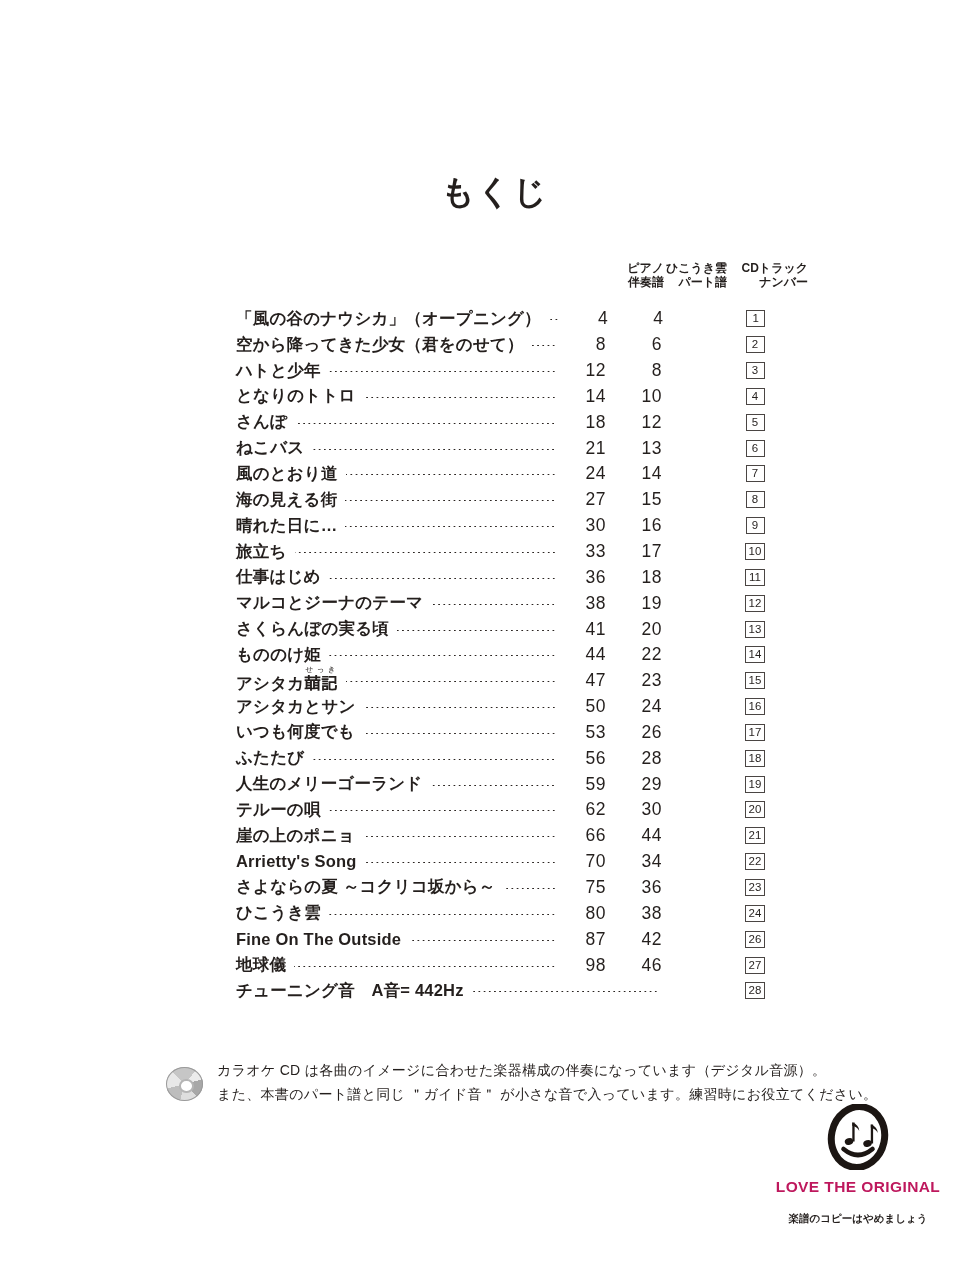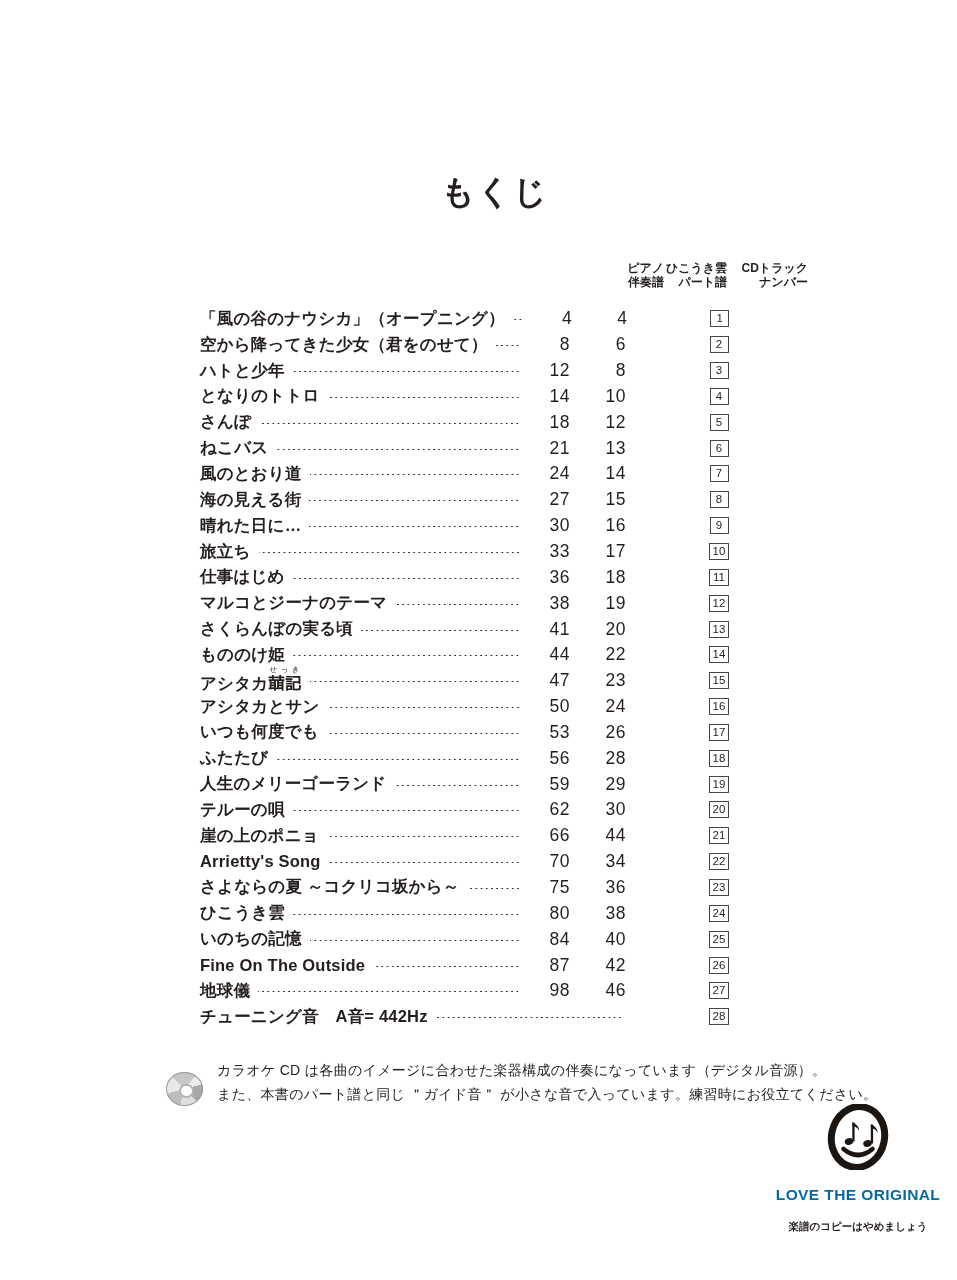--- a/index.html
+++ b/index.html
@@ -15,52 +15,52 @@
   .toc{position:absolute;left:200px;top:262px;width:570px;}
   .head-row{position:relative;height:44px;}
   .head{
     position:absolute;top:0;width:120px;text-align:right;
     font-size:12px;font-weight:bold;line-height:13.5px;white-space:nowrap;
   }
   .head span{display:block;}
   .head.piano-h{left:344px;}
   .head.trumpet-h{left:407px;}
   .head.cd-h{left:488px;}
-  .rows{position:relative;}
+  .rows{position:relative;margin-left:36px;}
   .row{display:flex;align-items:center;height:25.85px;width:570px;}
   .song{font-size:16.5px;font-weight:600;white-space:nowrap;letter-spacing:0.2px;}
   .song ruby rt{font-size:7.5px;font-weight:normal;letter-spacing:1px;}
   .leader{
     flex:1;height:3px;margin:2px 6px 0 8px;align-self:center;
     background-image:radial-gradient(circle closest-side,#2b2522 58%,transparent 62%);
     background-size:5.2px 3px;background-repeat:repeat-x;background-position:right center;
     min-width:10px;
   }
   .num{font-size:17.5px;letter-spacing:0.5px;}
   .num.piano{width:44px;text-align:right;}
   .num.trumpet{width:56px;text-align:right;padding-right:2px;}
   .trackcell{width:102px;display:flex;justify-content:center;padding-left:40px;box-sizing:content-box;}
   .track-box{
     display:inline-block;min-width:11px;padding:0 3px;text-align:center;
     border:1.4px solid #4a4543;font-size:11.5px;line-height:15px;color:#241f1d;
   }
-  .footer-note{position:absolute;left:166px;top:1058px;display:flex;align-items:flex-end;}
+  .footer-note{position:absolute;left:166px;top:1058px;display:flex;align-items:center;}
   .cd-icon{
     width:37px;height:34px;border-radius:50%;flex:0 0 auto;margin-top:4px;position:relative;
     background:conic-gradient(#c6c6c6 0 40deg,#ececec 40deg 75deg,#a8a8a8 75deg 135deg,#dedede 135deg 195deg,#bdbdbd 195deg 255deg,#e8e8e8 255deg 315deg,#c6c6c6 315deg 360deg);
     box-shadow:inset 0 0 0 1px #9a9a9a;
   }
   .cd-icon::after{
     content:"";position:absolute;left:36%;top:36%;width:28%;height:28%;
     background:#fff;border:2px solid #b5b5b5;border-radius:50%;
   }
   .note-lines{margin-left:14px;font-size:14px;line-height:24px;letter-spacing:0.3px;}
   .logo{position:absolute;left:773px;top:1104px;width:170px;text-align:center;}
   .logo svg{display:block;margin:0 auto;}
-  .logo-en{font-size:15.5px;font-weight:bold;letter-spacing:0.4px;margin-top:16px;white-space:nowrap;color:#0369a1;}
+  .logo-en{font-size:15.5px;font-weight:bold;letter-spacing:0.4px;margin-top:8px;white-space:nowrap;color:#be185d;}
   .logo-jp{font-size:10.5px;font-weight:600;margin-top:16px;white-space:nowrap;color:#241f1d;}
 </style>
 </head>
 <body>
 
 <div class="page">
 
   <h1 class="title">もくじ</h1>
 
   <div class="toc">
@@ -286,29 +286,20 @@
             <span class="track-box">23</span>
           </span>
         </div>
         <div class="row">
           <span class="song">ひこうき雲</span>
           <span class="leader"></span>
           <span class="num piano">80</span>
           <span class="num trumpet">38</span>
           <span class="trackcell">
             <span class="track-box">24</span>
-          </span>
-        </div>
-        <div class="row">
-          <span class="song">いのちの記憶</span>
-          <span class="leader"></span>
-          <span class="num piano">84</span>
-          <span class="num trumpet">40</span>
-          <span class="trackcell">
-            <span class="track-box">25</span>
           </span>
         </div>
         <div class="row">
           <span class="song">Fine On The Outside</span>
           <span class="leader"></span>
           <span class="num piano">87</span>
           <span class="num trumpet">42</span>
           <span class="trackcell">
             <span class="track-box">26</span>
           </span>

